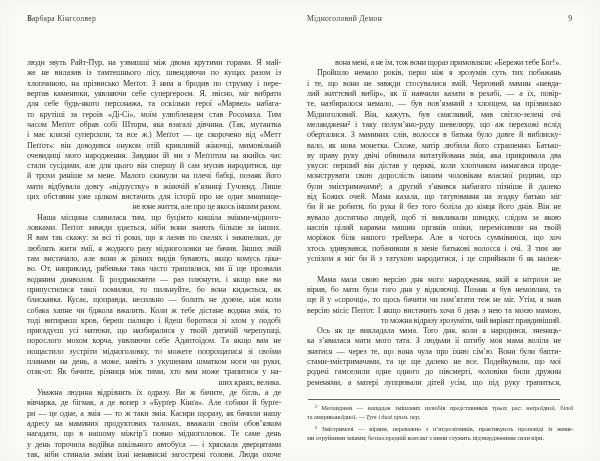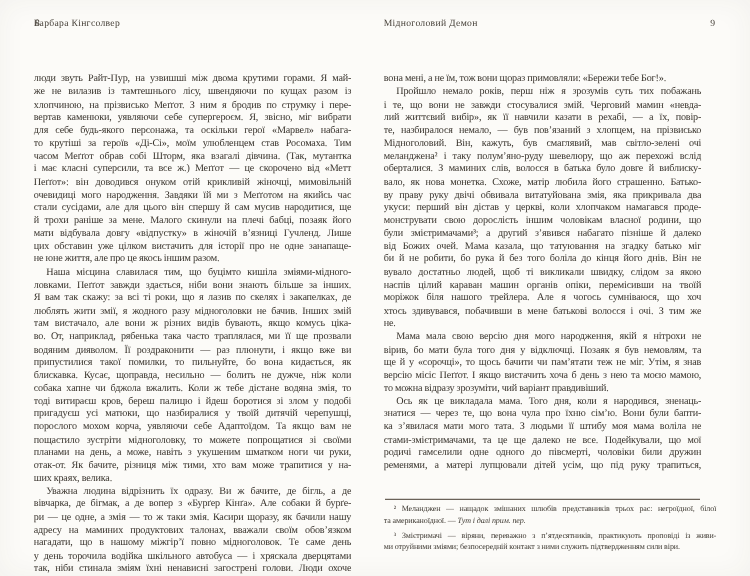--- a/index.html
+++ b/index.html
@@ -22,21 +22,21 @@
   .page.right .folio { right:1px; }
   .running { display:block; letter-spacing:0.25px; }
   .page.right .running { }
   .body { position:absolute; top:42px; left:0; right:12px;margin-top:16px; }
   .line {
     text-align:justify; height:10.32px; line-height:10.32px;
     font-size:8.1px; letter-spacing:-0.12px; word-spacing:-0.2px;
     overflow:hidden;
   }
   .line::after { content:""; display:inline-block; width:100%; height:0; }
-  .line.end { text-align:left; }
+  .line.end { text-align:right; }
   .line.end::after { content:none; }
   .line.indent { text-indent:10px; }
   .fnrule {
     position:absolute; top:399px; left:1px; width:252px; height:0;
     border-top:0.8px solid #6a6258;
   }
   .footnotes { position:absolute; top:404px; left:0; right:0; }
   .footnote { margin-bottom:3.5px; }
   .fline {
     text-align:justify; height:8.8px; line-height:8.8px;
@@ -120,29 +120,30 @@
         <div class="line">ву праву руку двічі обвивала витатуйована змія, яка прикривала два</div>
         <div class="line">укуси: перший він дістав у церкві, коли хлопчаком намагався проде-</div>
         <div class="line">монструвати свою дорослість іншим чоловікам власної родини, що</div>
         <div class="line">були змієтримачами³; а другий з’явився набагато пізніше й далеко</div>
         <div class="line">від Божих очей. Мама казала, що татуювання на згадку батько міг</div>
         <div class="line">би й не робити, бо рука й без того боліла до кінця його днів. Він не</div>
         <div class="line">вувало достатньо людей, щоб ті викликали швидку, слідом за якою</div>
         <div class="line">наспів цілий караван машин органів опіки, перемісивши на твоїй</div>
         <div class="line">моріжок біля нашого трейлера. Але я чогось сумніваюся, що хоч</div>
         <div class="line">хтось здивувався, побачивши в мене батькові волосся і очі. З тим же</div>
+        <div class="line">успіхом я міг би й з татухою народитися, і це сприйняли б як належ-</div>
         <div class="line end">не.</div>
         <div class="line indent">Мама мала свою версію дня мого народження, якій я нітрохи не</div>
         <div class="line">вірив, бо мати була того дня у відключці. Позаяк я був немовлям, та</div>
         <div class="line">ще й у «сорочці», то щось бачити чи пам’ятати теж не міг. Утім, я знав</div>
         <div class="line">версію місіс Пеґґот. І якщо вистачить хоча б день з нею та моєю мамою,</div>
         <div class="line end">то можна відразу зрозуміти, чий варіант правдивіший.</div>
         <div class="line indent">Ось як це викладала мама. Того дня, коли я народився, зненаць-</div>
+        <div class="line">ка з’явилася мати мого тата. З людьми її штибу моя мама воліла не</div>
         <div class="line">знатися — через те, що вона чула про їхню сім’ю. Вони були бапти-</div>
-        <div class="line">ка з’явилася мати мого тата. З людьми її штибу моя мама воліла не</div>
         <div class="line">стами-змієтримачами, та це ще далеко не все. Подейкували, що мої</div>
         <div class="line">родичі гамселили одне одного до півсмерті, чоловіки били дружин</div>
         <div class="line">ременями, а матері лупцювали дітей усім, що під руку трапиться,</div>
       </div>
     <div class="fnrule"></div>
     <div class="footnotes" id="right-footnotes">
         <div class="footnote">
           <div class="fline indent">² Меланджен — нащадок змішаних шлюбів представників трьох рас: негроїдної, білої</div>
           <div class="fline end"><span>та американоїдної. — </span><span class="it">Тут і далі прим. пер.</span></div>
         </div>

